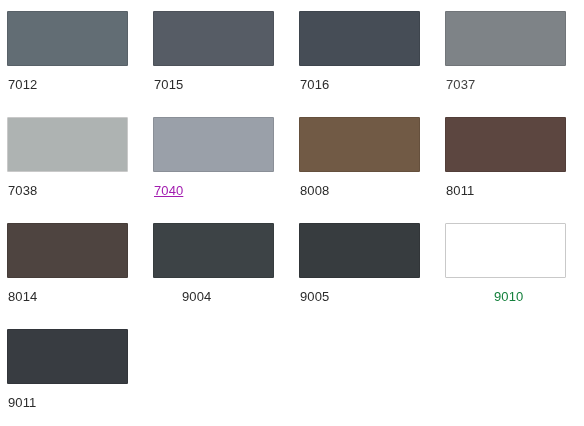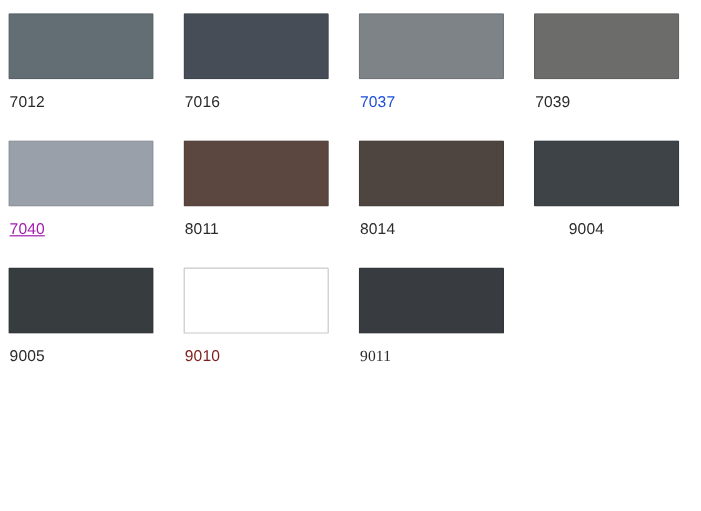--- a/index.html
+++ b/index.html
@@ -61,52 +61,60 @@
 </style>
 </head>
 <body style="background: rgb(255, 255, 255);">
 
 <div id="swatch-grid">
     <div class="swatch-cell">
       <div class="swatch-chip" style="background: rgb(98, 109, 116);"></div>
       <div class="swatch-label" style="color: rgb(43, 43, 43);">7012</div>
     </div>
     <div class="swatch-cell">
+      <div class="swatch-chip" style="background: rgb(86, 92, 101);"></div>
+      <div class="swatch-label" style="color: rgb(43, 43, 43);">7015</div>
+    </div>
+    <div class="swatch-cell">
       <div class="swatch-chip" style="background: rgb(70, 77, 86);"></div>
       <div class="swatch-label" style="color: rgb(43, 43, 43);">7016</div>
     </div>
     <div class="swatch-cell">
       <div class="swatch-chip" style="background: rgb(126, 131, 135);"></div>
-      <div class="swatch-label" style="color: #1d4ed8;">7037</div>
+      <div class="swatch-label" style="color: #404040;">7037</div>
     </div>
     <div class="swatch-cell">
-      <div class="swatch-chip" style="background: rgb(108, 108, 106);"></div>
-      <div class="swatch-label" style="color: rgb(43, 43, 43);">7039</div>
+      <div class="swatch-chip light-chip" style="background: rgb(174, 179, 178);"></div>
+      <div class="swatch-label" style="color: rgb(43, 43, 43);">7038</div>
     </div>
     <div class="swatch-cell">
       <div class="swatch-chip" style="background: rgb(154, 160, 169);"></div>
       <div class="swatch-label" style="color: #a21caf; text-decoration: underline;">7040</div>
+    </div>
+    <div class="swatch-cell">
+      <div class="swatch-chip" style="background: rgb(113, 90, 69);"></div>
+      <div class="swatch-label" style="color: rgb(43, 43, 43);">8008</div>
     </div>
     <div class="swatch-cell">
       <div class="swatch-chip" style="background: rgb(92, 70, 64);"></div>
       <div class="swatch-label" style="color: rgb(43, 43, 43);">8011</div>
     </div>
     <div class="swatch-cell">
       <div class="swatch-chip" style="background: rgb(78, 68, 64);"></div>
       <div class="swatch-label" style="color: rgb(43, 43, 43);">8014</div>
     </div>
     <div class="swatch-cell">
       <div class="swatch-chip" style="background: rgb(61, 67, 70);"></div>
       <div class="swatch-label" style="color: rgb(43, 43, 43); margin-left: 28px;">9004</div>
     </div>
     <div class="swatch-cell">
       <div class="swatch-chip" style="background: rgb(55, 60, 63);"></div>
       <div class="swatch-label" style="color: rgb(43, 43, 43);">9005</div>
     </div>
     <div class="swatch-cell">
       <div class="swatch-chip light-chip" style="background: rgb(255, 255, 255);"></div>
-      <div class="swatch-label" style="color: #7f1d1d;">9010</div>
+      <div class="swatch-label" style="color: #15803d; margin-left: 48px;">9010</div>
     </div>
     <div class="swatch-cell">
       <div class="swatch-chip" style="background: rgb(56, 60, 65);"></div>
-      <div class="swatch-label" style="color: rgb(43, 43, 43); font-family: Liberation Serif, serif;">9011</div>
+      <div class="swatch-label" style="color: rgb(43, 43, 43);">9011</div>
     </div>
   </div>
 
 </body></html>

